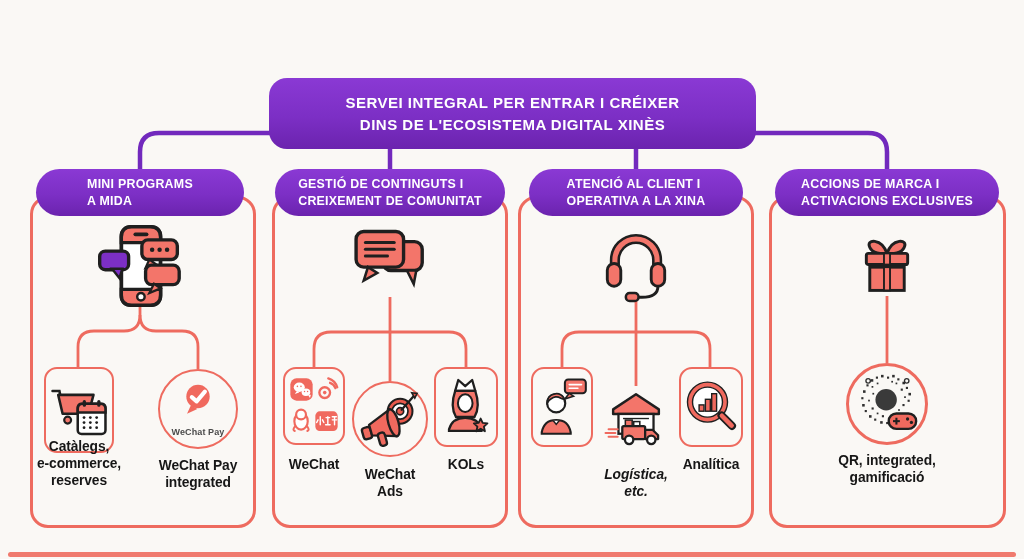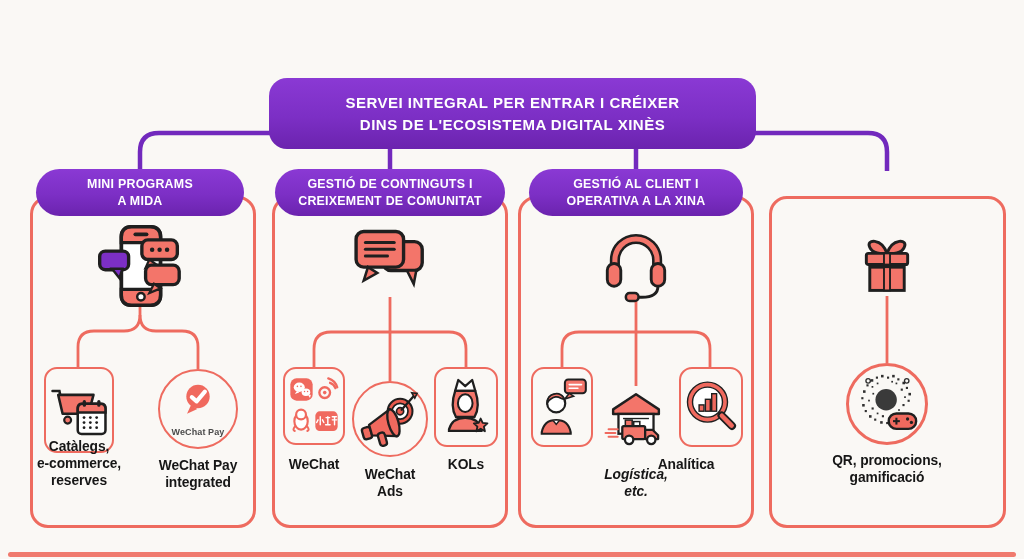--- a/index.html
+++ b/index.html
@@ -28,21 +28,21 @@
   .col-box{
     position:absolute;top:196px;height:332px;border:3px solid var(--coral);
     border-radius:18px;background:transparent;z-index:2;
   }
   
   .pill{
     position:absolute;top:169px;height:47px;
     background:linear-gradient(180deg,#8A39D4,var(--purple) 55%,var(--purple_dark));
     border-radius:24px;display:flex;align-items:center;justify-content:center;
     color:#fff;font-weight:700;font-size:12.4px;line-height:1.35;
-    letter-spacing:.25px;text-align:center;z-index:5;padding:0 8px;
+    letter-spacing:.25px;text-align:left;z-index:5;padding:0 8px;
   }
   .icon-wrap{position:absolute;z-index:3;display:flex;align-items:center;justify-content:center;}
   .item-box{
     position:absolute;border:2.5px solid var(--coral);border-radius:13px;
     background:transparent;z-index:3;display:flex;align-items:center;justify-content:center;
   }
   .item-circle{
     position:absolute;border:2.8px solid var(--coral);border-radius:50%;
     background:transparent;z-index:3;display:flex;align-items:center;justify-content:center;
   }
@@ -89,22 +89,24 @@
 
   <div class="col-box" style="left:30px;width:226px;"></div>
   <div class="col-box" style="left:272px;width:236px;"></div>
   <div class="col-box" style="left:518px;width:236px;"></div>
   <div class="col-box" style="left:769px;width:237px;"></div>
 
   <div class="pill ml" style="left:36px;width:208px;">MINI PROGRAMS
 A MIDA</div>
   <div class="pill ml" style="left:275px;width:230px;">GESTIÓ DE CONTINGUTS I
 CREIXEMENT DE COMUNITAT</div>
-  <div class="pill ml" style="left:529px;width:214px;">GESTIÓ AL CLIENT I
+  <div class="pill ml" style="left:529px;width:214px;">ATENCIÓ AL CLIENT I
 OPERATIVA A LA XINA</div>
+  <div class="pill ml" style="left:775px;width:224px;">ACCIONS DE MARCA I
+ACTIVACIONS EXCLUSIVES</div>
 
   <div class="icon-wrap" style="left:98px;top:224px;width:84px;height:84px;">
     <svg width="84" height="84" viewBox="0 0 90 90">
       <rect x="25" y="3" width="42" height="84" rx="10" fill="#fff" stroke="#1f1f1f" stroke-width="4"></rect>
       <path d="M25 14 q0-11 11-11 h20 q11 0 11 11 v6 h-42 Z" fill="#F3756A" stroke="#1f1f1f" stroke-width="3.6"></path>
       <rect x="38" y="9" width="16" height="4" rx="2" fill="#1f1f1f"></rect>
       <path d="M25 70 h42 v6 q0 11-11 11 h-20 q-11 0-11-11 Z" fill="#F3756A" stroke="#1f1f1f" stroke-width="3.6"></path>
       <circle cx="46" cy="78" r="4" fill="#fff" stroke="#1f1f1f" stroke-width="2.6"></circle>
       <rect x="47" y="17" width="38" height="21" rx="6.5" fill="#F3756A" stroke="#1f1f1f" stroke-width="3.6"></rect>
       <circle cx="58" cy="27.5" r="2.4" fill="#1f1f1f"></circle>
@@ -284,21 +286,21 @@
       <rect x="23" y="37" width="7" height="9" fill="#F0695E" stroke="#1f1f1f" stroke-width="2"></rect>
       <rect x="32" y="29" width="7" height="17" fill="#F0695E" stroke="#1f1f1f" stroke-width="2"></rect>
       <rect x="41" y="21" width="7" height="25" fill="#F0695E" stroke="#1f1f1f" stroke-width="2"></rect>
       <line x1="55" y1="52" x2="70" y2="67" stroke="#1f1f1f" stroke-width="11.5" stroke-linecap="round"></line>
       <line x1="55.5" y1="52.5" x2="69.5" y2="66.5" stroke="#F0695E" stroke-width="6.5" stroke-linecap="round"></line>
     </svg>
   </div>
 
   <div class="label ml" style="left:586px;top:467px;width:100px;font-style:italic;">Logística,
 etc.</div>
-  <div class="label ml" style="left:636px;top:457px;width:100px;">Analítica</div>
+  <div class="label ml" style="left:661px;top:457px;width:100px;">Analítica</div>
 
   <div class="icon-wrap" style="left:855px;top:231px;width:64px;height:62px;">
     <svg width="64" height="62" viewBox="0 0 70 72">
       <path d="M35 26 C29 8 10 9 15 19 C18 26 28 27 35 26 Z" fill="#F3756A" stroke="#1f1f1f" stroke-width="3.4"></path>
       <path d="M35 26 C41 8 60 9 55 19 C52 26 42 27 35 26 Z" fill="#F3756A" stroke="#1f1f1f" stroke-width="3.4"></path>
       <rect x="11" y="26" width="48" height="13" rx="2.5" fill="#F3756A" stroke="#1f1f1f" stroke-width="3.4"></rect>
       <rect x="15" y="42" width="40" height="27" fill="#F3756A" stroke="#1f1f1f" stroke-width="3.4"></rect>
       <rect x="31.5" y="26" width="7" height="13" fill="#F3756A" stroke="#1f1f1f" stroke-width="2.2"></rect>
       <rect x="31.5" y="42" width="7" height="27" fill="#F3756A" stroke="#1f1f1f" stroke-width="2.2"></rect>
     </svg>
@@ -346,18 +348,18 @@
       <g>
         <rect x="44" y="53" width="32" height="18" rx="9" fill="#F0695E" stroke="#1f1f1f" stroke-width="2.8"></rect>
         <line x1="53" y1="58" x2="53" y2="66" stroke="#1f1f1f" stroke-width="2.4"></line>
         <line x1="49" y1="62" x2="57" y2="62" stroke="#1f1f1f" stroke-width="2.4"></line>
         <circle cx="66" cy="59.5" r="1.9" fill="#1f1f1f"></circle>
           <circle cx="70.5" cy="63.5" r="1.9" fill="#1f1f1f"></circle>
       </g>
     </svg>
   </div>
 
-  <div class="label ml" style="left:812px;top:453px;width:150px;">QR, promocions,
+  <div class="label ml" style="left:812px;top:453px;width:150px;">QR, integrated,
 gamificació</div>
 
   <div class="bottom-line"></div>
 
 </div>
 
 </body></html>

